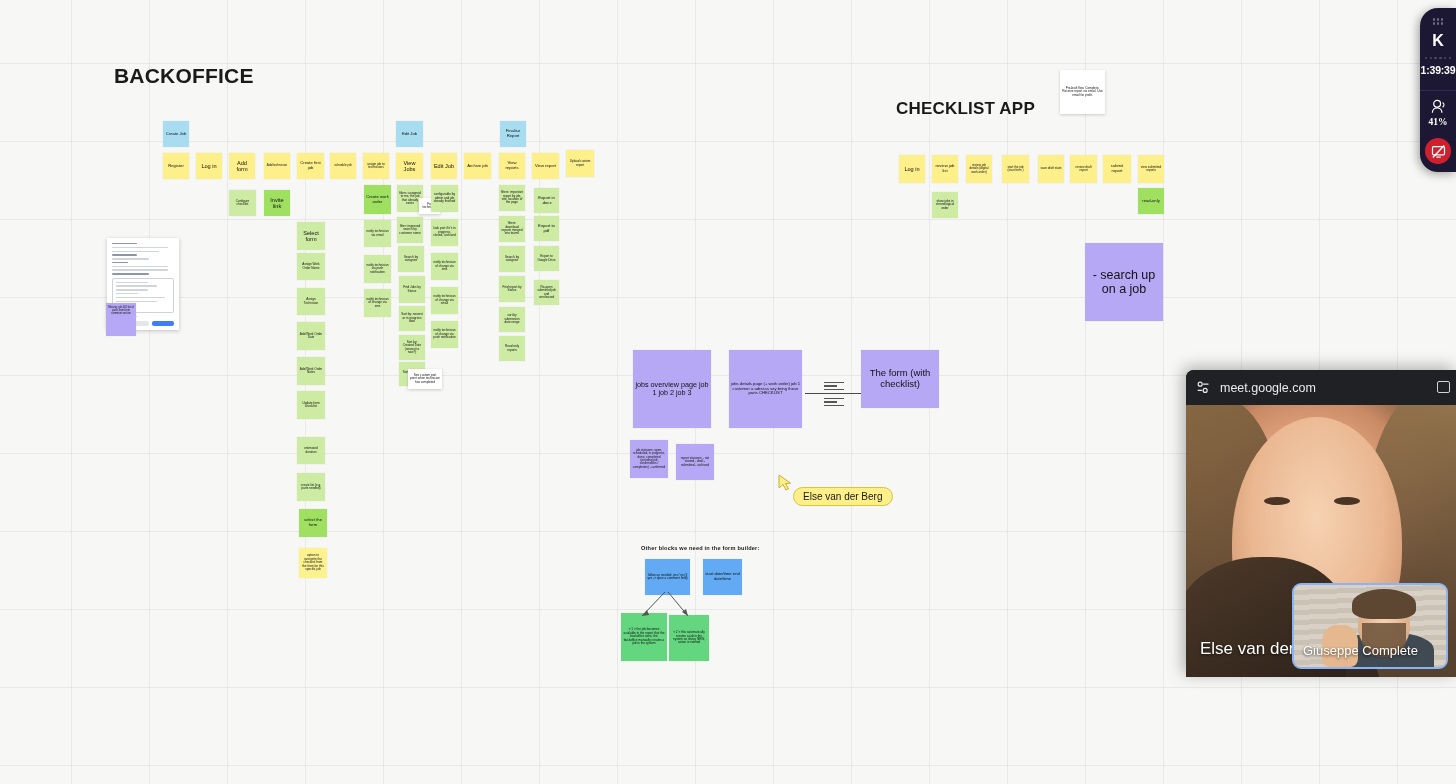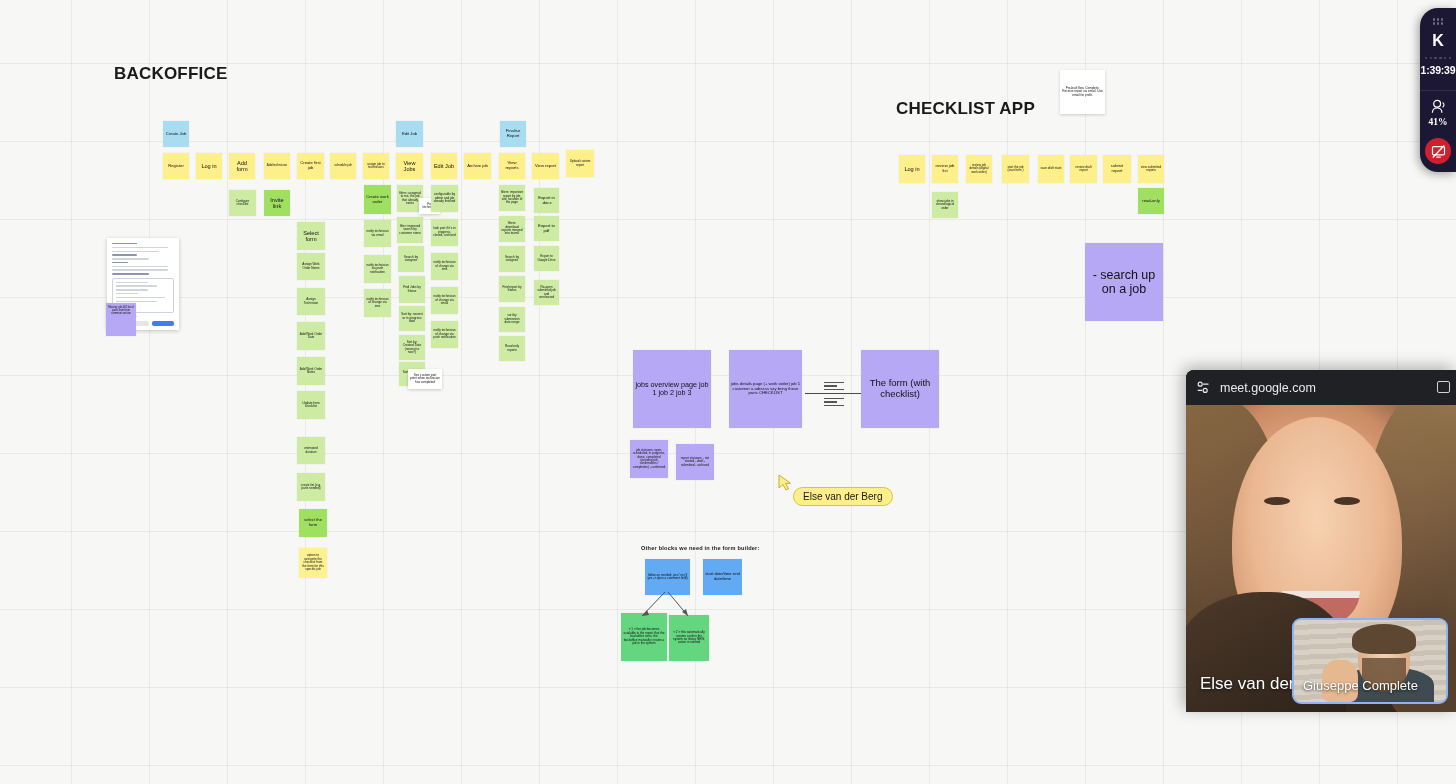--- a/index.html
+++ b/index.html
@@ -117,21 +117,21 @@
   #rail .pct { color: #fff; font-size: 9.5px; font-weight: 600; margin-top: 1px; font-family: Liberation Serif, serif; }
   #rail .redbtn {
     width: 26px; height: 26px; border-radius: 50%;
     background: #cf2030; margin-top: 9px;
     display: flex; align-items: center; justify-content: center;
   }
 
   
   #meet {
     position: absolute; left: 1186px; top: 370px;
-    width: 270px; height: 342px;
+    width: 270px; height: 307px;
     background: #202124;
     border-radius: 8px 0 0 0;
     overflow: hidden;
     box-shadow: -3px -3px 16px rgba(0,0,0,.3);
   }
   #meet-bar {
     height: 35px; background: #202124;
     display: flex; align-items: center; gap: 9px; padding: 0 10px;
     color: #e8eaed; font-size: 12.5px;
   }
@@ -215,21 +215,21 @@
   #meet-expand {
     position: absolute; right: 6px; top: 11px; width: 13px; height: 12px;
     border: 1.5px solid #cfd2d6; border-radius: 2px;
   }
 </style>
 </head>
 <body>
 
 <div id="board">
 
-  <div class="abs heading" style="left:114px; top:64px; font-size:17px;">BACKOFFICE</div>
+  <div class="abs heading" style="left:114px; top:64px; font-size:21px;">BACKOFFICE</div>
   <div class="abs heading" style="left:896px; top:99px; font-size:17px;">CHECKLIST APP</div>
   <div class="abs heading" style="left:641px; top:545px; font-size:5.6px;">Other blocks we need in the form builder:</div>
 
   <div id="doc-mock">
     <div class="l dark w40"></div>
     <div class="l w90"></div>
       <div class="l w75"></div>
     <div class="l dark w40"></div>
       <div class="l w60"></div>
     <div class="l dark w25"></div>
@@ -471,21 +471,21 @@
       </div>
       <div class="note purple xs" style="left: 729px; top: 350px; width: 73px; height: 78px;">
         <span>jobs details page (+ work order)
 job 1
 
 customer a
 adresss xzy
 bring these parts
 CHECKLIST</span>
       </div>
-      <div class="note purple lg" style="left: 861px; top: 350px; width: 78px; height: 78px;">
+      <div class="note purple lg" style="left: 861px; top: 350px; width: 78px; height: 58px;">
         <span>The form (with checklist)</span>
       </div>
       <div class="note purple tiny" style="left: 630px; top: 440px; width: 38px; height: 38px;">
         <span>job statuses: open, scheduled, in progress, done, completed (pending job confirmation / completion) - confirmed</span>
       </div>
       <div class="note purple tiny" style="left: 676px; top: 444px; width: 38px; height: 36px;">
         <span>report statuses:
 - not started
 - draft
 - submitted

